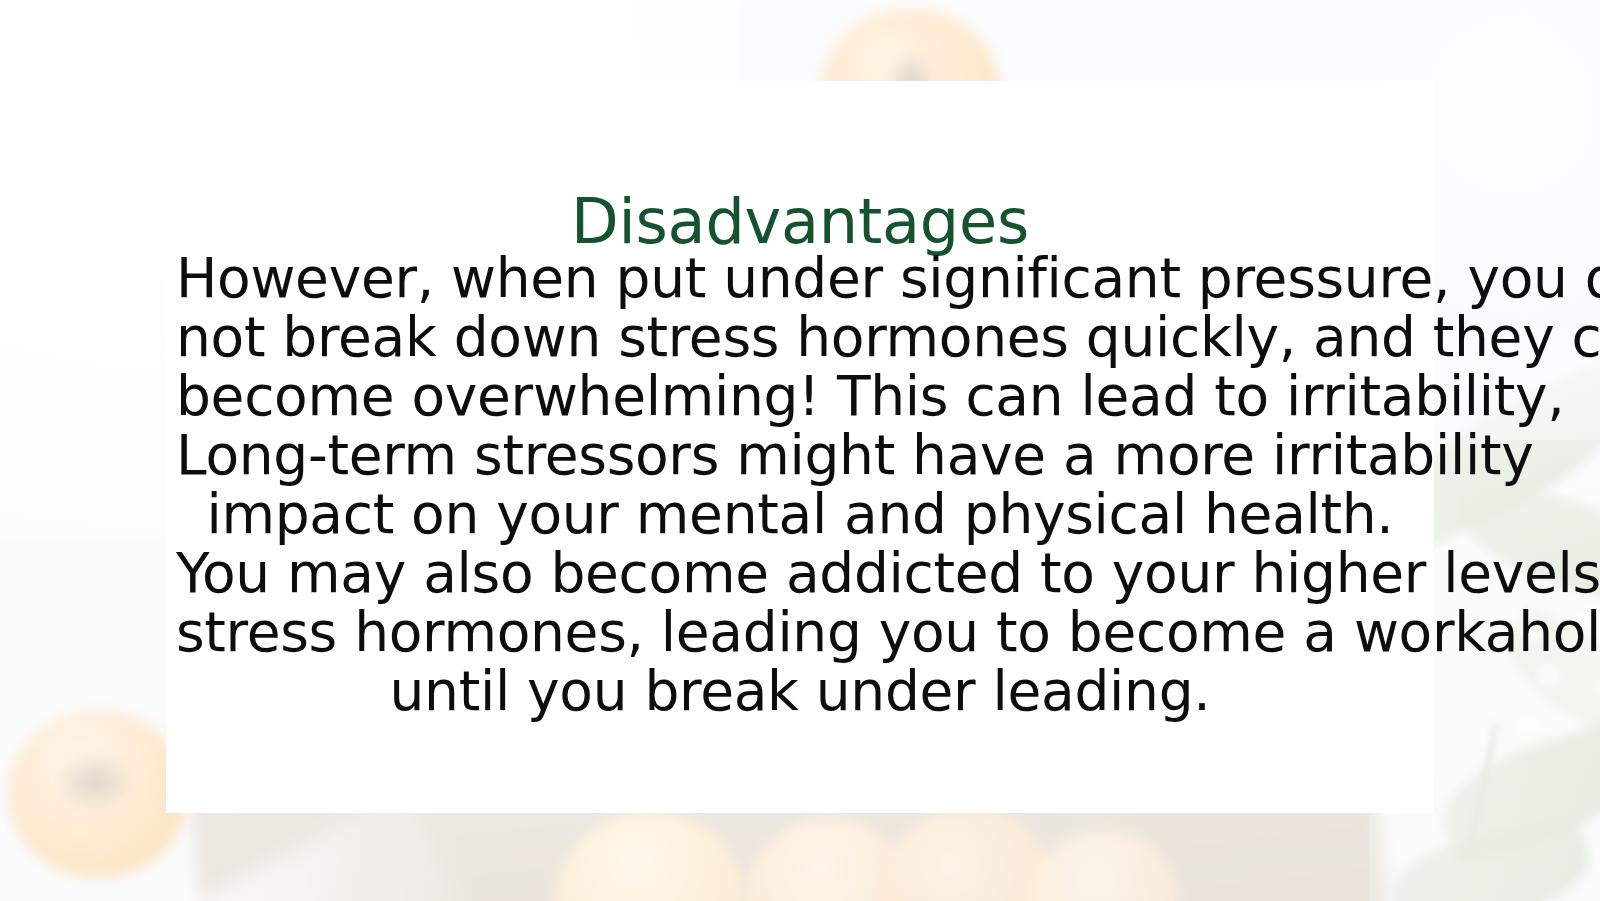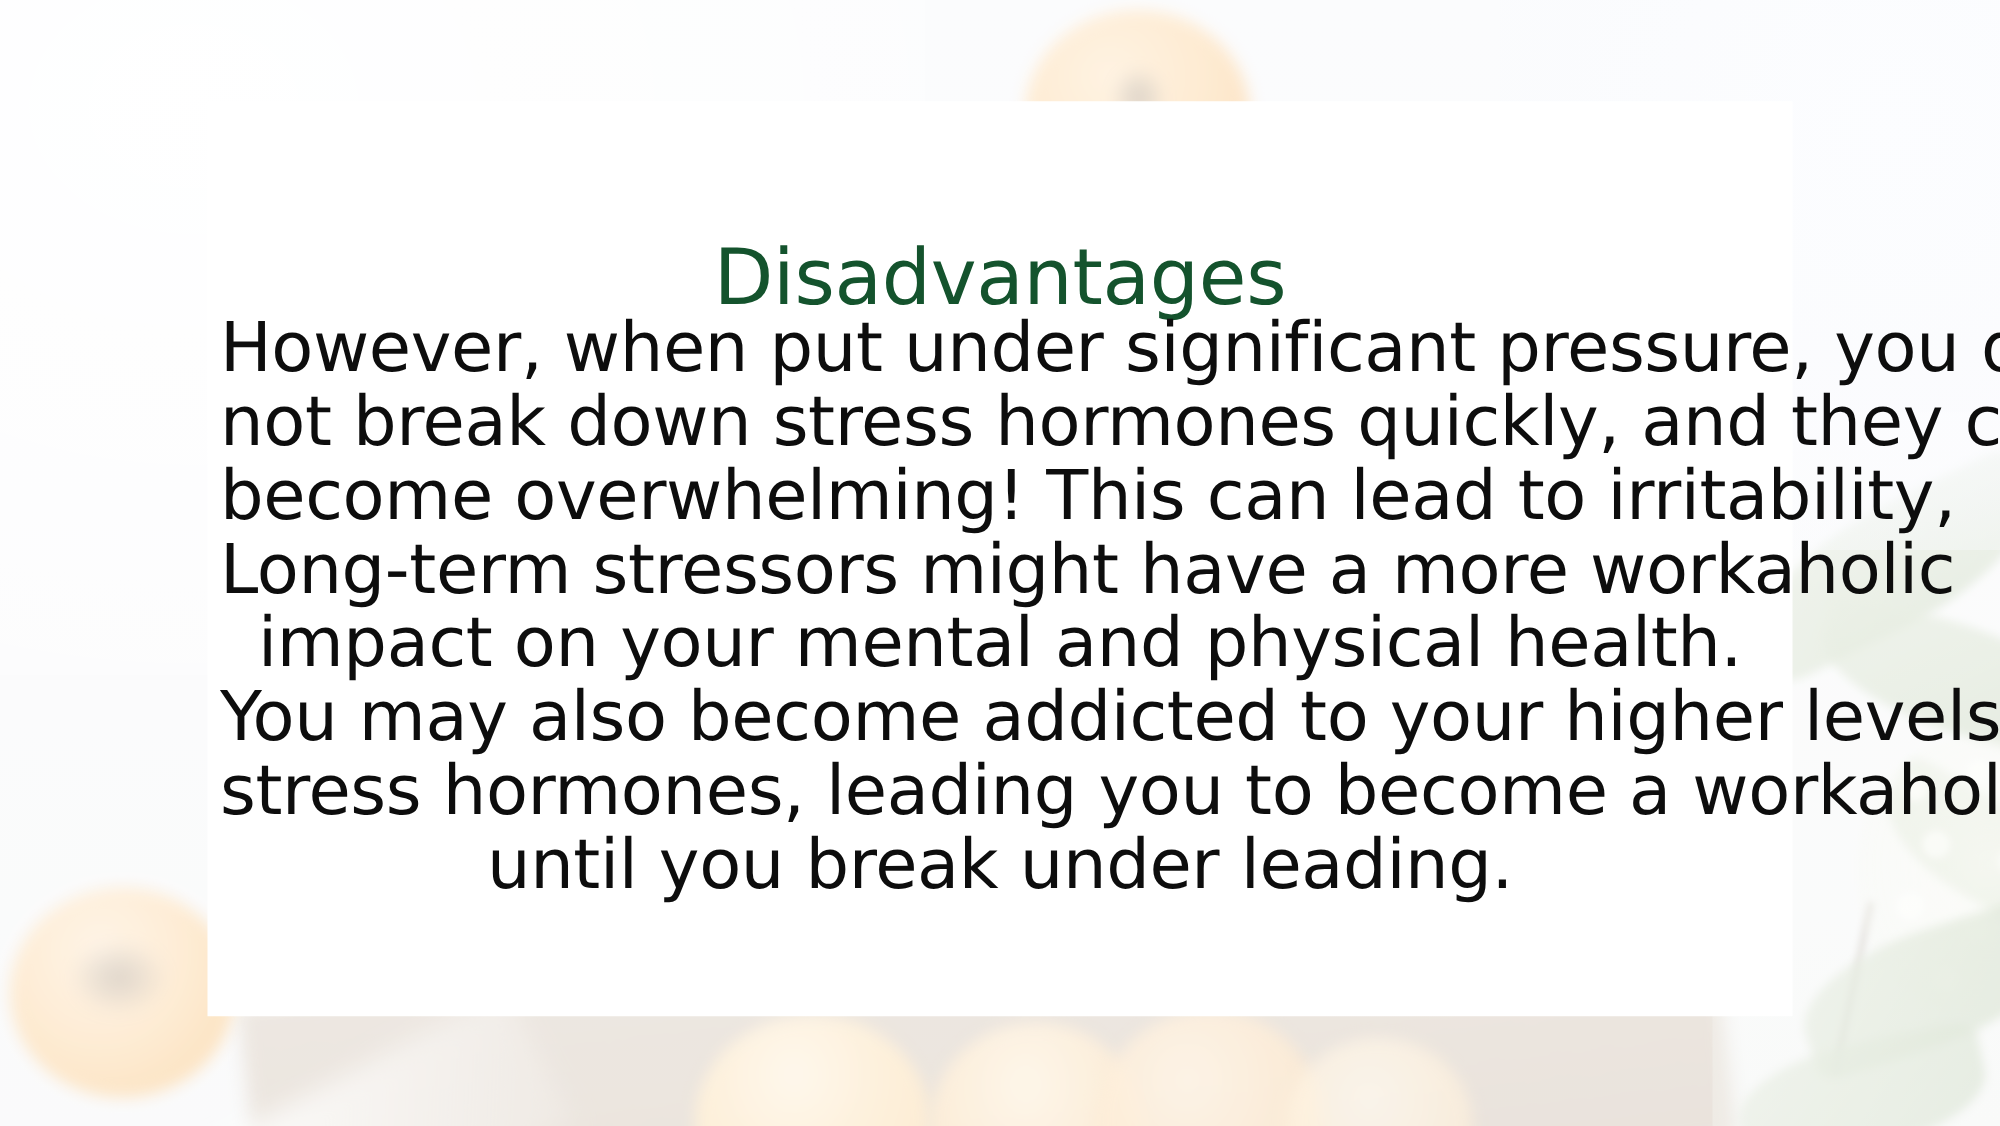--- a/index.html
+++ b/index.html
@@ -294,21 +294,21 @@
   </div>
 
   <div class="content-card">
 
     <div class="slide-title">Disadvantages</div>
 
     <div class="body-block">
       <span class="body-line">However, when put under significant pressure, you do</span>
       <span class="body-line">not break down stress hormones quickly, and they can</span>
       <span class="body-line">become overwhelming! This can lead to irritability,</span>
-      <span class="body-line">Long-term stressors might have a more workaholic</span>
+      <span class="body-line">Long-term stressors might have a more irritability</span>
       <span class="body-line">impact on your mental and physical health.</span>
       <span class="body-line">You may also become addicted to your higher levels of</span>
       <span class="body-line">stress hormones, leading you to become a workaholic</span>
       <span class="body-line">until you break under leading.</span>
     </div>
 
   </div>
 </div>
 
 </body></html>

